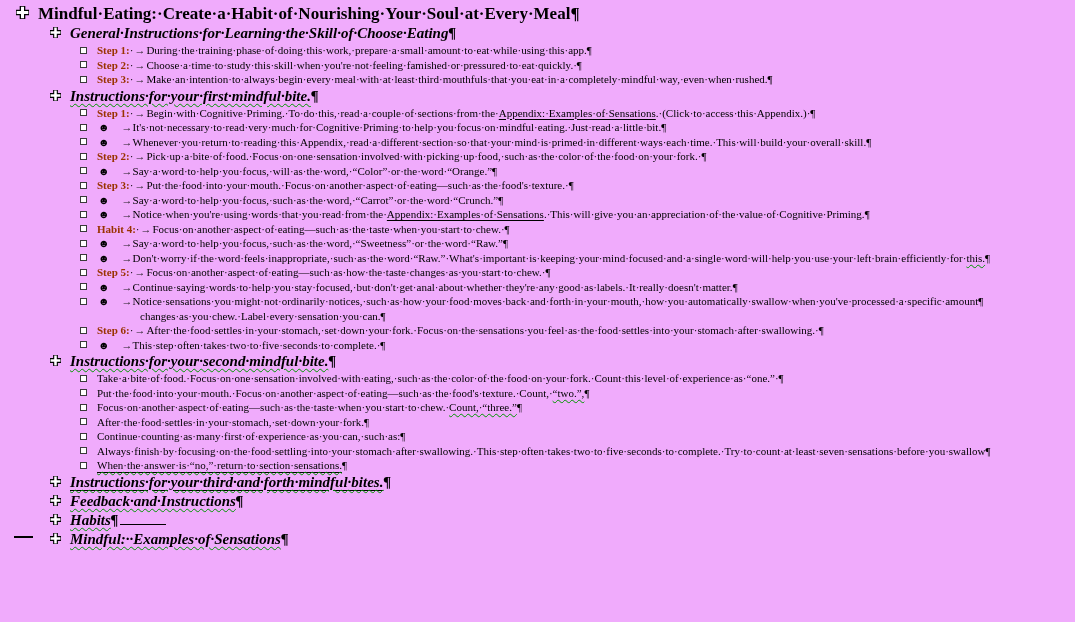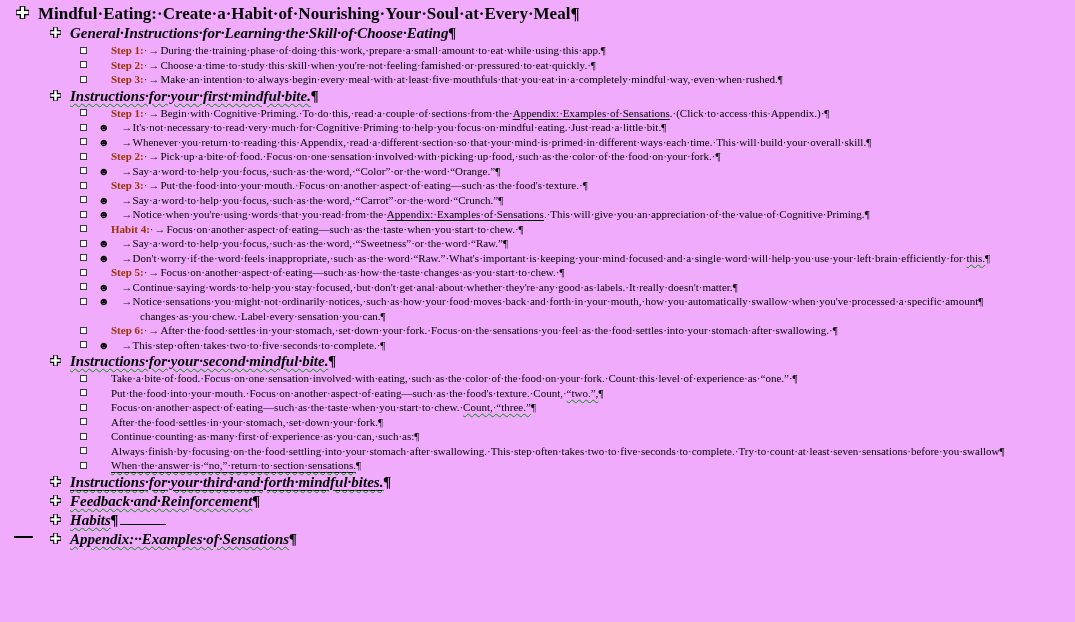--- a/index.html
+++ b/index.html
@@ -12,22 +12,22 @@
   .row.body{height:14.5px;line-height:14.5px;font-size:11px;padding-left:80px;}
   .row.cont{padding-left:140px;}
   .plus{display:inline-block;vertical-align:middle;margin-right:9px;position:relative;top:-1px;}
   .sq{display:inline-block;width:5px;height:5px;border:1px solid #3a3a3a;background:#fff;
       vertical-align:middle;position:relative;top:-1px;}
   .face{display:inline-block;margin-left:11px;font-size:11px;vertical-align:baseline;}
   .arrow{color:#1a1a1a;}
   .step-arrow{margin:0 1px 0 1px;}
   .note-arrow{margin-left:12px;}
   .note-text{}
-  .step-label{font-weight:bold;color:var(--step-label,#993300);margin-left:24px;}
-  .b-text{margin-left:24px;}
+  .step-label{font-weight:bold;color:var(--step-label,#993300);margin-left:10px;}
+  .b-text{margin-left:10px;}
   .link{text-decoration:underline;text-decoration-thickness:1px;text-underline-offset:2px;}
   .wavy{text-decoration-line:underline;text-decoration-style:wavy;
         text-decoration-color:var(--wavy,#009600);text-decoration-thickness:1px;text-underline-offset:2px;}
   .ul{text-decoration:underline;text-decoration-thickness:1px;text-underline-offset:3px;}
   .trail{display:inline-block;width:46px;height:11px;border-bottom:1px solid #000;margin-left:2px;}
   .pilcrow{color:#000;}
   .dash{position:absolute;left:14px;top:536px;width:19px;height:2px;background:#000;}
 </style>
 </head>
 <body>
@@ -35,29 +35,29 @@
 <div class="page">
   <div class="content">
       <div class="row h1"><span class="plus"><svg width="13" height="13" viewBox="0 0 12 12">
             <polygon points="4,0 8,0 8,4 12,4 12,8 8,8 8,12 4,12 4,8 0,8 0,4 4,4" fill="#ffffff" stroke="#000000" stroke-width="1.2"></polygon>
           </svg></span><span>Mindful·Eating:·Create·a·Habit·of·Nourishing·Your·Soul·at·Every·Meal</span><span class="pilcrow">¶</span></div>
       <div class="row h2"><span class="plus"><svg width="11" height="11" viewBox="0 0 12 12">
             <polygon points="4,0 8,0 8,4 12,4 12,8 8,8 8,12 4,12 4,8 0,8 0,4 4,4" fill="#ffffff" stroke="#000000" stroke-width="1.2"></polygon>
           </svg></span><span>General·Instructions·for·Learning·the·Skill·of·Choose·Eating</span><span class="pilcrow">¶</span></div>
       <div class="row body"><span class="sq"></span><span class="step-label">Step 1:</span><span>·</span><span class="arrow step-arrow">→</span><span>During·the·training·phase·of·doing·this·work,·prepare·a·small·amount·to·eat·while·using·this·app.</span><span class="pilcrow">¶</span></div>
       <div class="row body"><span class="sq"></span><span class="step-label">Step 2:</span><span>·</span><span class="arrow step-arrow">→</span><span>Choose·a·time·to·study·this·skill·when·you're·not·feeling·famished·or·pressured·to·eat·quickly.·</span><span class="pilcrow">¶</span></div>
-      <div class="row body"><span class="sq"></span><span class="step-label">Step 3:</span><span>·</span><span class="arrow step-arrow">→</span><span>Make·an·intention·to·always·begin·every·meal·with·at·least·five·mouthfuls·that·you·eat·in·a·completely·mindful·way,·even·when·rushed.</span><span class="pilcrow">¶</span></div>
+      <div class="row body"><span class="sq"></span><span class="step-label">Step 3:</span><span>·</span><span class="arrow step-arrow">→</span><span>Make·an·intention·to·always·begin·every·meal·with·at·least·third·mouthfuls·that·you·eat·in·a·completely·mindful·way,·even·when·rushed.</span><span class="pilcrow">¶</span></div>
       <div class="row h2"><span class="plus"><svg width="11" height="11" viewBox="0 0 12 12">
             <polygon points="4,0 8,0 8,4 12,4 12,8 8,8 8,12 4,12 4,8 0,8 0,4 4,4" fill="#ffffff" stroke="#000000" stroke-width="1.2"></polygon>
           </svg></span><span class="wavy">Instructions·for·your·first·mindful·bite.</span><span class="pilcrow">¶</span></div>
       <div class="row body"><span class="sq"></span><span class="step-label">Step 1:</span><span>·</span><span class="arrow step-arrow">→</span><span>Begin·with·Cognitive·Priming.·To·do·this,·read·a·couple·of·sections·from·the·</span><span class="link">Appendix:·Examples·of·Sensations</span><span>.·(Click·to·access·this·Appendix.)·</span><span class="pilcrow">¶</span></div>
       <div class="row body"><span class="sq"></span><span class="face">☻</span><span class="arrow note-arrow">→</span><span class="note-text">It's·not·necessary·to·read·very·much·for·Cognitive·Priming·to·help·you·focus·on·mindful·eating.·Just·read·a·little·bit.</span><span class="pilcrow">¶</span></div>
       <div class="row body"><span class="sq"></span><span class="face">☻</span><span class="arrow note-arrow">→</span><span class="note-text">Whenever·you·return·to·reading·this·Appendix,·read·a·different·section·so·that·your·mind·is·primed·in·different·ways·each·time.·This·will·build·your·overall·skill.</span><span class="pilcrow">¶</span></div>
       <div class="row body"><span class="sq"></span><span class="step-label">Step 2:</span><span>·</span><span class="arrow step-arrow">→</span><span>Pick·up·a·bite·of·food.·Focus·on·one·sensation·involved·with·picking·up·food,·such·as·the·color·of·the·food·on·your·fork.·</span><span class="pilcrow">¶</span></div>
-      <div class="row body"><span class="sq"></span><span class="face">☻</span><span class="arrow note-arrow">→</span><span class="note-text">Say·a·word·to·help·you·focus,·such·as·the·word,·“Color”·or·the·word·“Orange.”</span><span class="pilcrow">¶</span></div>
+      <div class="row body"><span class="sq"></span><span class="face">☻</span><span class="arrow note-arrow">→</span><span class="note-text">Say·a·word·to·help·you·focus,·will·as·the·word,·“Color”·or·the·word·“Orange.”</span><span class="pilcrow">¶</span></div>
       <div class="row body"><span class="sq"></span><span class="step-label">Step 3:</span><span>·</span><span class="arrow step-arrow">→</span><span>Put·the·food·into·your·mouth.·Focus·on·another·aspect·of·eating—such·as·the·food's·texture.·</span><span class="pilcrow">¶</span></div>
       <div class="row body"><span class="sq"></span><span class="face">☻</span><span class="arrow note-arrow">→</span><span class="note-text">Say·a·word·to·help·you·focus,·such·as·the·word,·“Carrot”·or·the·word·“Crunch.”</span><span class="pilcrow">¶</span></div>
       <div class="row body"><span class="sq"></span><span class="face">☻</span><span class="arrow note-arrow">→</span><span class="note-text">Notice·when·you're·using·words·that·you·read·from·the·</span><span class="link">Appendix:·Examples·of·Sensations</span><span>.·This·will·give·you·an·appreciation·of·the·value·of·Cognitive·Priming.</span><span class="pilcrow">¶</span></div>
       <div class="row body"><span class="sq"></span><span class="step-label">Habit 4:</span><span>·</span><span class="arrow step-arrow">→</span><span>Focus·on·another·aspect·of·eating—such·as·the·taste·when·you·start·to·chew.·</span><span class="pilcrow">¶</span></div>
       <div class="row body"><span class="sq"></span><span class="face">☻</span><span class="arrow note-arrow">→</span><span class="note-text">Say·a·word·to·help·you·focus,·such·as·the·word,·“Sweetness”·or·the·word·“Raw.”</span><span class="pilcrow">¶</span></div>
       <div class="row body"><span class="sq"></span><span class="face">☻</span><span class="arrow note-arrow">→</span><span class="note-text">Don't·worry·if·the·word·feels·inappropriate,·such·as·the·word·“Raw.”·What's·important·is·keeping·your·mind·focused·and·a·single·word·will·help·you·use·your·left·brain·efficiently·for·</span><span class="wavy">this.</span><span class="pilcrow">¶</span></div>
       <div class="row body"><span class="sq"></span><span class="step-label">Step 5:</span><span>·</span><span class="arrow step-arrow">→</span><span>Focus·on·another·aspect·of·eating—such·as·how·the·taste·changes·as·you·start·to·chew.·</span><span class="pilcrow">¶</span></div>
       <div class="row body"><span class="sq"></span><span class="face">☻</span><span class="arrow note-arrow">→</span><span class="note-text">Continue·saying·words·to·help·you·stay·focused,·but·don't·get·anal·about·whether·they're·any·good·as·labels.·It·really·doesn't·matter.</span><span class="pilcrow">¶</span></div>
       <div class="row body"><span class="sq"></span><span class="face">☻</span><span class="arrow note-arrow">→</span><span class="note-text">Notice·sensations·you·might·not·ordinarily·notices,·such·as·how·your·food·moves·back·and·forth·in·your·mouth,·how·you·automatically·swallow·when·you've·processed·a·specific·amount</span><span class="pilcrow">¶</span></div>
       <div class="row body cont"><span>changes·as·you·chew.·Label·every·sensation·you·can.</span><span class="pilcrow">¶</span></div>
@@ -71,22 +71,22 @@
       <div class="row body"><span class="sq"></span><span class="b-text">Focus·on·another·aspect·of·eating—such·as·the·taste·when·you·start·to·chew.·</span><span class="wavy">Count,·“three.”</span><span class="pilcrow">¶</span></div>
       <div class="row body"><span class="sq"></span><span class="b-text">After·the·food·settles·in·your·stomach,·set·down·your·fork.</span><span class="pilcrow">¶</span></div>
       <div class="row body"><span class="sq"></span><span class="b-text">Continue·counting·as·many·first·of·experience·as·you·can,·such·as:</span><span class="pilcrow">¶</span></div>
       <div class="row body"><span class="sq"></span><span class="b-text">Always·finish·by·focusing·on·the·food·settling·into·your·stomach·after·swallowing.·This·step·often·takes·two·to·five·seconds·to·complete.·Try·to·count·at·least·seven·sensations·before·you·swallow</span><span class="pilcrow">¶</span></div>
       <div class="row body"><span class="sq"></span><span class="ul b-text"><span class="wavy">When·the·answer·is·“no,”·return·to·section·sensations.</span></span><span class="pilcrow">¶</span></div>
       <div class="row h2"><span class="plus"><svg width="11" height="11" viewBox="0 0 12 12">
             <polygon points="4,0 8,0 8,4 12,4 12,8 8,8 8,12 4,12 4,8 0,8 0,4 4,4" fill="#ffffff" stroke="#000000" stroke-width="1.2"></polygon>
           </svg></span><span class="ul"><span class="wavy">Instructions·for·your·third·and·forth·mindful·bites.</span></span><span class="pilcrow">¶</span></div>
       <div class="row h2"><span class="plus"><svg width="11" height="11" viewBox="0 0 12 12">
             <polygon points="4,0 8,0 8,4 12,4 12,8 8,8 8,12 4,12 4,8 0,8 0,4 4,4" fill="#ffffff" stroke="#000000" stroke-width="1.2"></polygon>
-          </svg></span><span class="wavy">Feedback·and·Reinforcement</span><span class="pilcrow">¶</span></div>
+          </svg></span><span class="wavy">Feedback·and·Instructions</span><span class="pilcrow">¶</span></div>
       <div class="row h2"><span class="plus"><svg width="11" height="11" viewBox="0 0 12 12">
             <polygon points="4,0 8,0 8,4 12,4 12,8 8,8 8,12 4,12 4,8 0,8 0,4 4,4" fill="#ffffff" stroke="#000000" stroke-width="1.2"></polygon>
           </svg></span><span class="wavy">Habits</span><span class="pilcrow">¶</span><span class="trail"></span></div>
       <div class="row h2"><span class="plus"><svg width="11" height="11" viewBox="0 0 12 12">
             <polygon points="4,0 8,0 8,4 12,4 12,8 8,8 8,12 4,12 4,8 0,8 0,4 4,4" fill="#ffffff" stroke="#000000" stroke-width="1.2"></polygon>
-          </svg></span><span class="wavy">Appendix:··Examples·of·Sensations</span><span class="pilcrow">¶</span></div>
+          </svg></span><span class="wavy">Mindful:··Examples·of·Sensations</span><span class="pilcrow">¶</span></div>
     </div>
   <div class="dash"></div>
 </div>
 
 </body></html>

